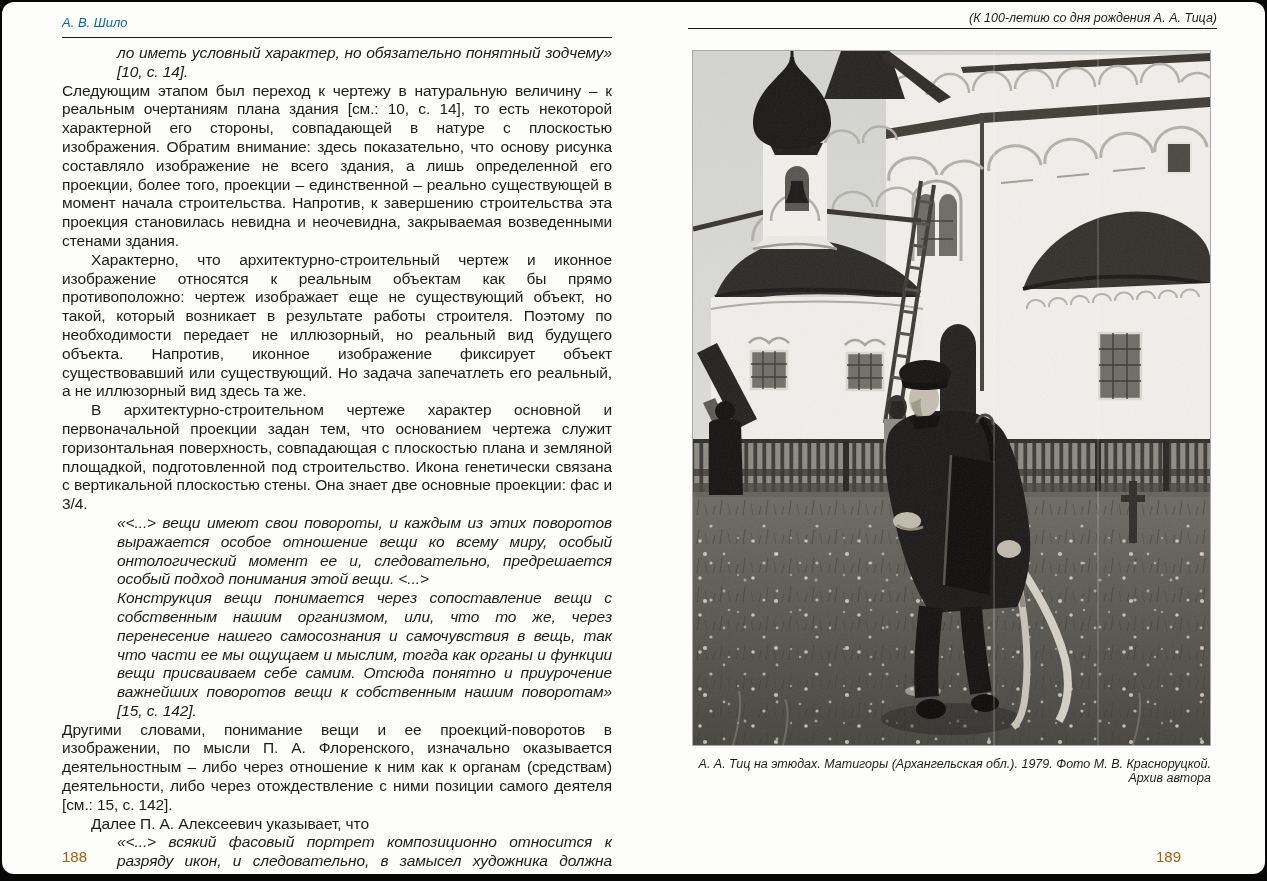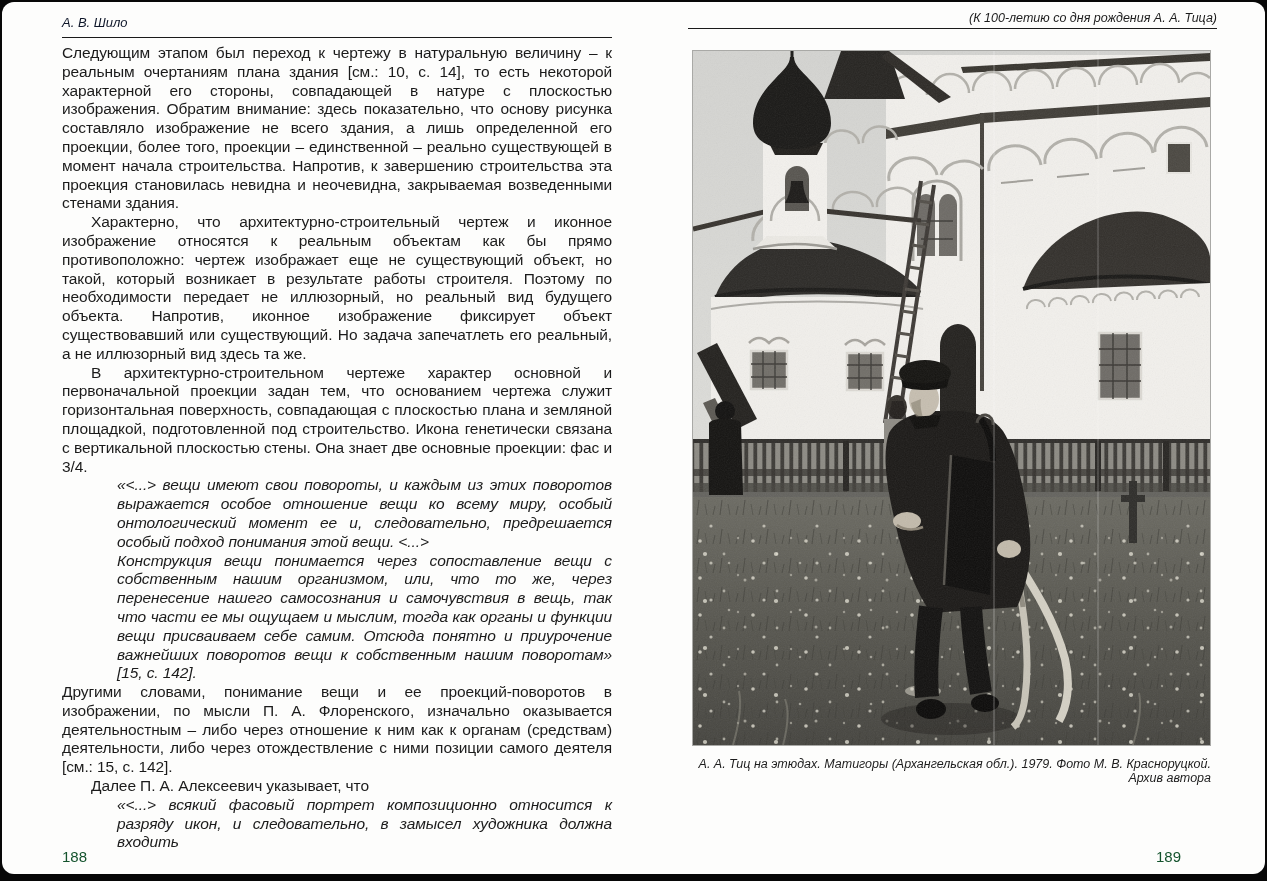--- a/index.html
+++ b/index.html
@@ -8,31 +8,31 @@
     background:#070707;
     font-family:"Liberation Sans","DejaVu Sans",sans-serif;
   }
   .sheet{
     position:absolute;left:2px;top:2px;width:1263px;height:872px;
     background:#fdfdfc;border-radius:12px;overflow:hidden;
   }
   
   .left-col{position:absolute;left:60px;top:13px;width:550px;}
   .running-head-left{
-    font-style:italic;font-size:13px;line-height:16px;color:#0f172a;
+    font-style:italic;font-size:13px;line-height:16px;color:#0369a1;
     padding-bottom:6px;border-bottom:1.6px solid #1a1a1a;
   }
   .left-content{margin-top:6px;}
   .left-content p{
     margin:0;text-align:justify;font-size:15.5px;line-height:18.8px;
     color:#1b1b1b;letter-spacing:-0.1px;
   }
   .left-content p.quote{margin-left:55px;font-style:italic;}
   .left-content p.indent{text-indent:29px;}
-  .page-number{position:absolute;top:846px;font-size:15px;color:#14532d;}
+  .page-number{position:absolute;top:846px;font-size:15px;color:#a16207;}
   .pn-left{left:60px;}
   .pn-right{left:650px;width:529px;text-align:right;}
   
   .right-head{
     position:absolute;left:686px;top:10px;width:529px;text-align:right;
     font-style:italic;font-size:12.5px;line-height:13px;color:#1c1c1c;
     padding-bottom:3px;border-bottom:1.6px solid #1a1a1a;
   }
   .photo-frame{
     position:absolute;left:690px;top:48px;width:517px;height:694px;
@@ -45,20 +45,21 @@
   }
 </style>
 </head>
 <body>
 
 <div class="sheet">
 
   <div class="left-col">
     <div class="running-head-left">А. В. Шило</div>
     <div class="left-content">
+        <p class="quote">ло иметь условный характер, но обязательно понятный зодчему» [10, с. 14].</p>
         <p class="body">Следующим этапом был переход к чертежу в натуральную величину – к реальным очертаниям плана здания [см.: 10, с. 14], то есть некоторой характерной его стороны, совпадающей в натуре с плоскостью изображения. Обратим внимание: здесь показательно, что основу рисунка составляло изображение не всего здания, а лишь определенной его проекции, более того, проекции – единственной – реально существующей в момент начала строительства. Напротив, к завершению строительства эта проекция становилась невидна и неочевидна, закрываемая возведенными стенами здания.</p>
         <p class="body indent">Характерно, что архитектурно-строительный чертеж и иконное изображение относятся к реальным объектам как бы прямо противоположно: чертеж изображает еще не существующий объект, но такой, который возникает в результате работы строителя. Поэтому по необходимости передает не иллюзорный, но реальный вид будущего объекта. Напротив, иконное изображение фиксирует объект существовавший или существующий. Но задача запечатлеть его реальный, а не иллюзорный вид здесь та же.</p>
         <p class="body indent">В архитектурно-строительном чертеже характер основной и первоначальной проекции задан тем, что основанием чертежа служит горизонтальная поверхность, совпадающая с плоскостью плана и земляной площадкой, подготовленной под строительство. Икона генетически связана с вертикальной плоскостью стены. Она знает две основные проекции: фас и 3/4.</p>
         <p class="quote">«&lt;...&gt; вещи имеют свои повороты, и каждым из этих поворотов выражается особое отношение вещи ко всему миру, особый онтологический момент ее и, следовательно, предрешается особый подход понимания этой вещи. &lt;...&gt;</p>
         <p class="quote">Конструкция вещи понимается через сопоставление вещи с собственным нашим организмом, или, что то же, через перенесение нашего самосознания и самочувствия в вещь, так что части ее мы ощущаем и мыслим, тогда как органы и функции вещи присваиваем себе самим. Отсюда понятно и приурочение важнейших поворотов вещи к собственным нашим поворотам» [15, с. 142].</p>
         <p class="body">Другими словами, понимание вещи и ее проекций-поворотов в изображении, по мысли П. А. Флоренского, изначально оказывается деятельностным – либо через отношение к ним как к органам (средствам) деятельности, либо через отождествление с ними позиции самого деятеля [см.: 15, с. 142].</p>
         <p class="body indent">Далее П. А. Алексеевич указывает, что</p>
         <p class="quote">«&lt;...&gt; всякий фасовый портрет композиционно относится к разряду икон, и следовательно, в замысел художника должна входить</p>
       </div>
   </div>

